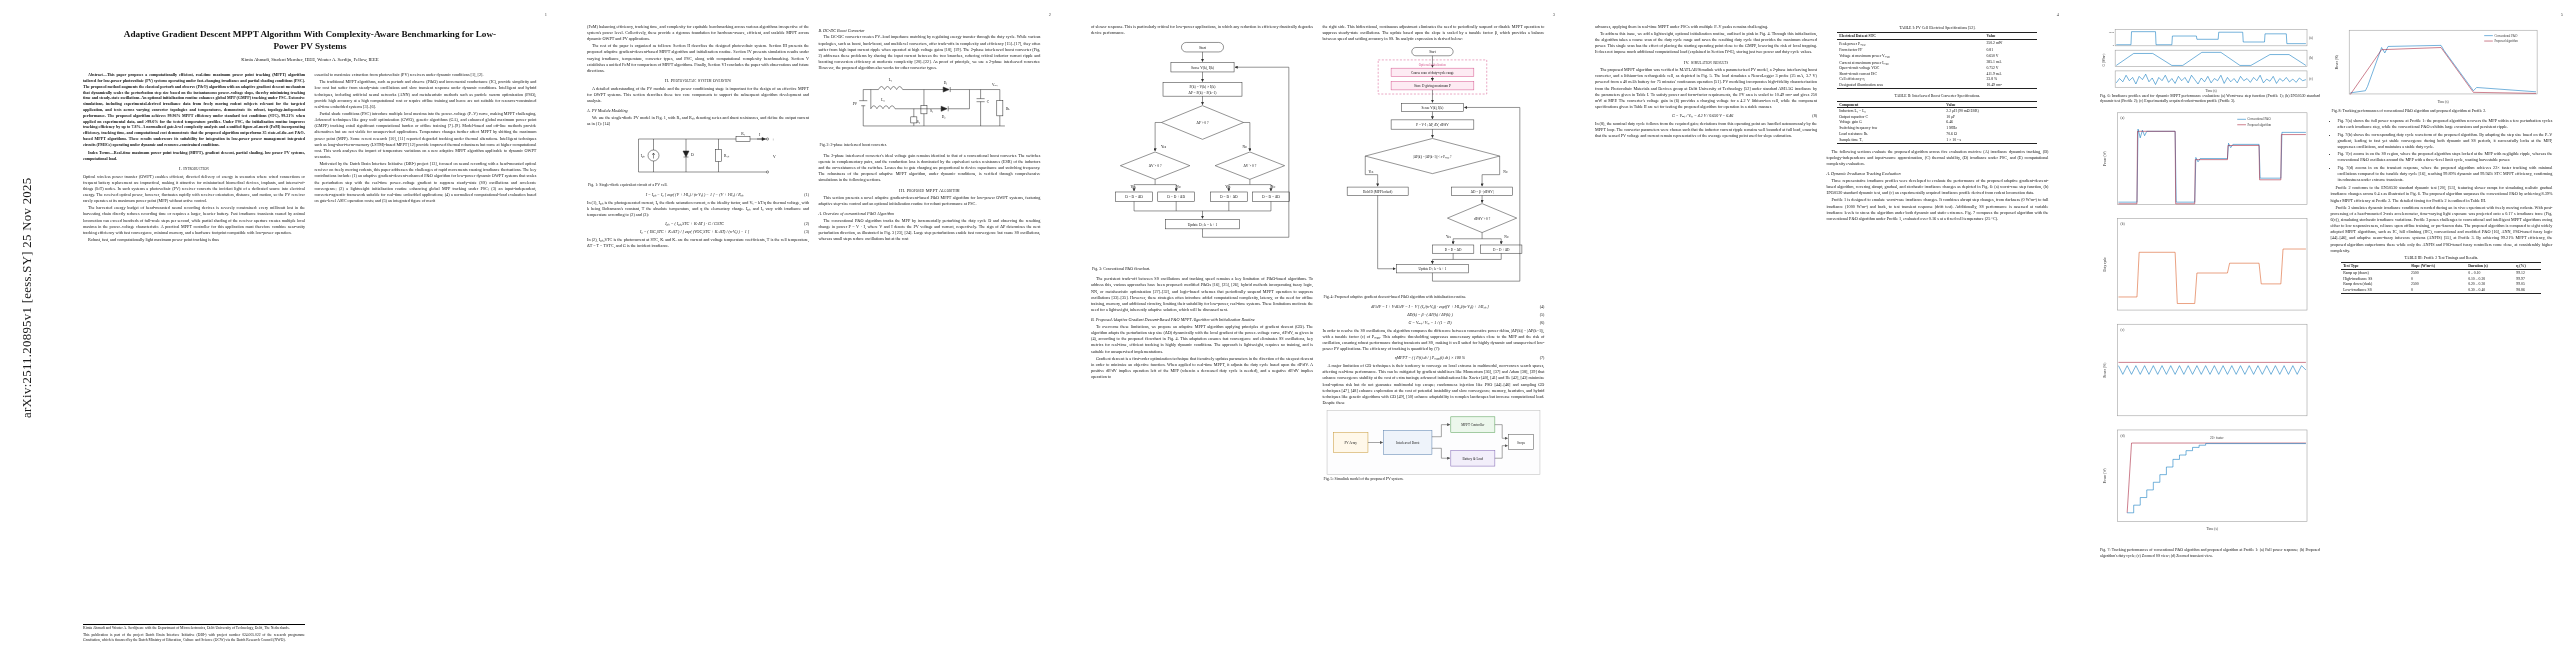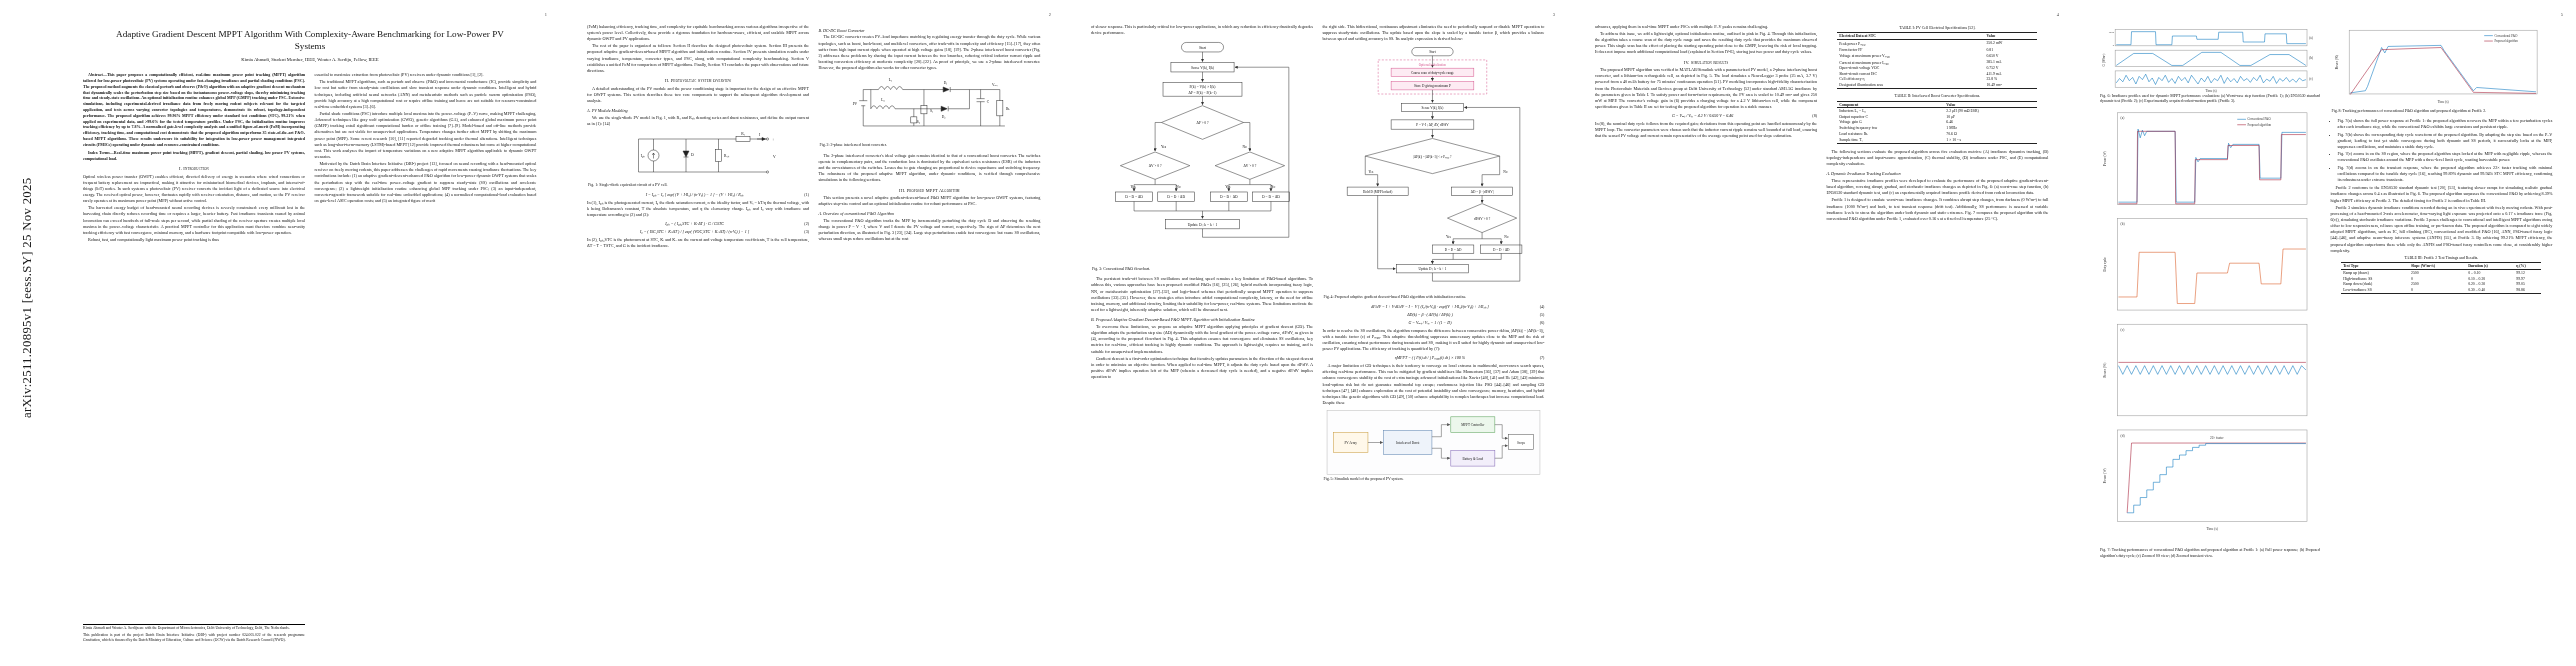--- a/index.html
+++ b/index.html
@@ -3,21 +3,21 @@
 <meta charset="utf-8">
 <style>
   html,body{margin:0;padding:0;background:#fff;}
   .canvas{position:relative;width:2576px;height:667px;overflow:hidden;background:#fff;
           font-family:"Liberation Serif",serif;color:#111;}
   .arxiv{position:absolute;top:418px;left:20px;transform:rotate(-90deg);transform-origin:0 0;
          white-space:nowrap;font-size:12.8px;letter-spacing:0.3px;color:#1a1a1a;}
   .page{position:absolute;top:9.4px;width:492px;height:648px;background:#fff;box-sizing:border-box;
         padding:14.5px 19px;}
   .pagenum{position:absolute;top:2.8px;right:9px;font-size:4.4px;color:#444;}
-  .title{font-size:9.2px;font-weight:400;text-align:center;margin:5.6px 31px 3.9px;line-height:1.3;}
+  .title{font-size:9.2px;font-weight:700;text-align:center;margin:5.6px 31px 3.9px;line-height:1.3;}
   .authors{text-align:center;font-size:4.7px;margin:0 0 10px;}
   .cols{display:flex;gap:9.4px;}
   .col{width:222px;position:relative;}
   .p{font-size:4.2px;line-height:1.47;text-align:justify;margin:0 0 0.8px;text-indent:5px;}
   .ni{text-indent:0;}
   .abstract{font-size:4px;font-weight:bold;line-height:1.45;text-align:justify;margin:0 0 2.8px;text-indent:5px;}
   .sech{font-size:4.4px;text-align:center;font-variant:small-caps;letter-spacing:0.2px;margin:4.4px 0 2.2px;}
   .subh{font-size:4.2px;font-style:italic;margin:3.9px 0 1.7px;}
   .eq{display:flex;align-items:center;font-size:4px;font-style:italic;margin:2.8px 0;}
   .eq .f{flex:1;text-align:center;}

